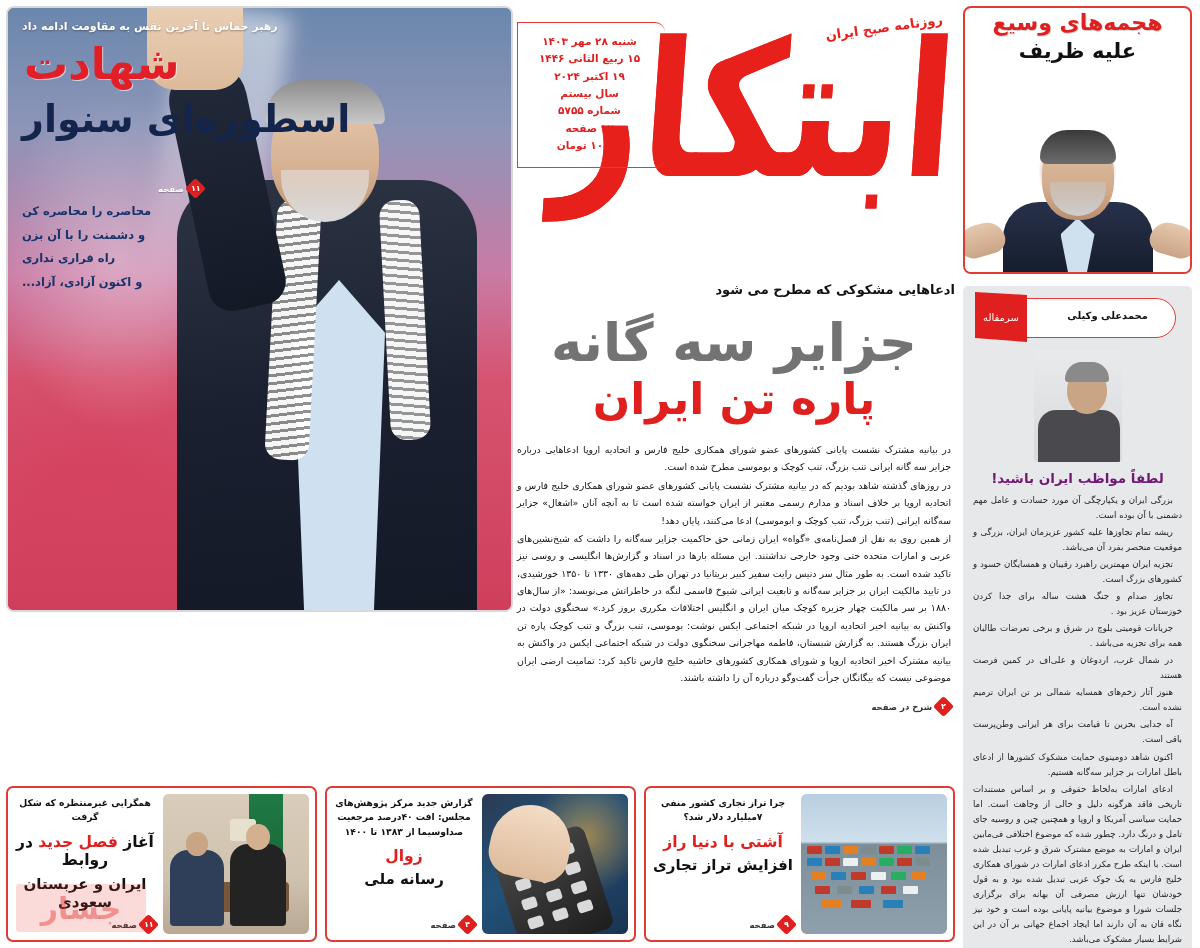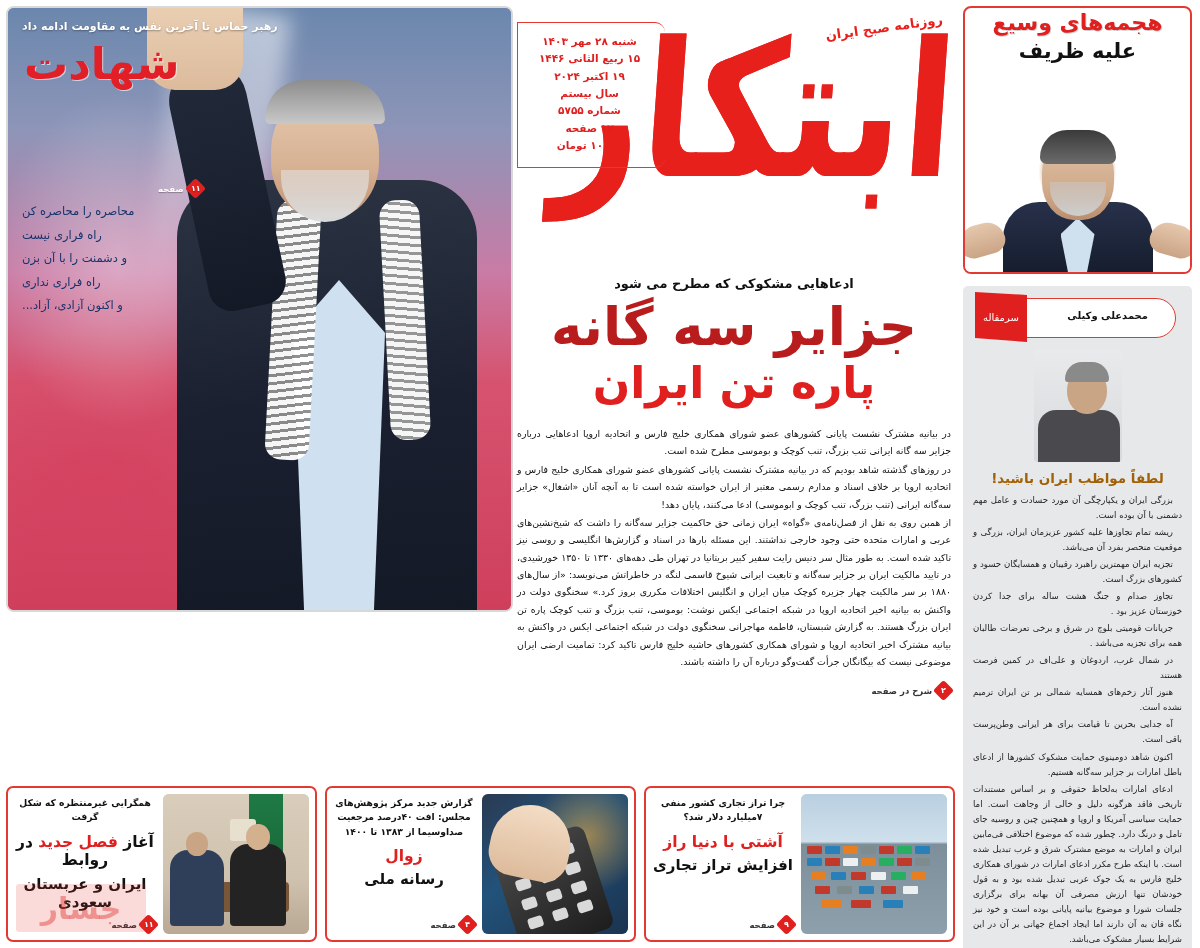--- a/index.html
+++ b/index.html
@@ -119,21 +119,21 @@
   }
   .ed-photo .ehair {
     position:absolute; left:36%; top:12px; width:44px; height:20px;
     border-radius:22px 22px 4px 4px; background:#8a8a8a;
   }
   .ed-photo .ebody {
     position:absolute; left:4px; bottom:0; width:82px; height:52px;
     border-radius:18px 18px 0 0; background:#4a4a4e;
   }
   .ed-title {
-    text-align:center; font-size:13.5px; font-weight:bold; color:#a16207;
+    text-align:center; font-size:13.5px; font-weight:bold; color:#701a75;
     margin:4px 0 7px;
   }
   .ed-body {
     font-size:8.6px; line-height:1.75; color:#222; text-align:justify;
   }
   .ed-body p { margin-bottom:2px; text-indent:9px; }
 
   
   .center-col {
     position:absolute; right:245px; top:0; width:442px; height:790px;
@@ -157,26 +157,26 @@
     position:absolute; left:4px; top:22px; width:148px; min-height:146px;
     border:1.5px solid #e23a32; border-radius:0 10px 10px 0;
     border-right:none;
     padding:10px 10px 8px 6px; text-align:center;
   }
   .datebox div {
     font-size:10.5px; color:#e01f1f; line-height:1.65; font-weight:600;
   }
 
   .lead-kicker {
-    text-align:center; font-size:13px; font-weight:bold; color:#111;
-    margin-top:4px;
+    font-size:13px; font-weight:bold; color:#111;
+    margin-top:10px;
   }
   .lead-h1 {
-    text-align:center; font-size:53px; font-weight:bold; color:#b91c1c;
-    line-height:1.12; margin-top:6px; letter-spacing:-1px;
+    text-align:center; font-size:53px; font-weight:bold; color:#737373;
+    line-height:1.12; margin-top:16px; letter-spacing:-1px;
   }
   .lead-h2 {
     text-align:center; font-size:44px; font-weight:bold; color:#e01f1f;
     line-height:1.15; margin-top:2px; letter-spacing:-1px;
   }
   .lead-body {
     margin-top:16px; padding:0 4px;
     font-size:9.4px; line-height:1.85; color:#111; text-align:justify;
   }
   .lead-body p { margin-bottom:1px; }
@@ -212,21 +212,21 @@
   }
   .rp-h2 {
     position:absolute; left:14px; top:92px;
     font-size:38px; font-weight:bold; color:#14254d; line-height:1.05;
   }
   .rp-badge { position:absolute; left:150px; top:168px; }
   .rp-badge .pg-badge { color:#fff; text-shadow:0 1px 1px rgba(0,0,0,.3); }
   .rp-poem {
     position:absolute; left:14px; top:192px; width:250px;
     text-align:left; font-size:11.5px; line-height:2.05;
-    color:#17336b; font-weight:400;
+    color:#17336b; font-weight:700;
   }
   .rp-poem div { white-space:nowrap; }
 
   .sinwar-photo {
     position:absolute; right:0; bottom:0; width:420px; height:700px;
   }
   .sw-head {
     position:absolute; right:132px; bottom:392px; width:108px; height:128px;
     border-radius:48% 48% 44% 44%;
     background:linear-gradient(180deg,#e6cbb2 0%,#d6b091 62%,#bf9273 100%);
@@ -492,31 +492,31 @@
       <div class="sw-hand">
         <i class="fing f1"></i>
           <i class="fing f2"></i>
           <i class="fing f3"></i>
           <i class="fing f4"></i>
       </div>
     </div>
 
     <div class="rp-kicker">رهبر حماس تا آخرین نفس به مقاومت ادامه داد</div>
     <div class="rp-h1">شهادت</div>
+    <div class="rp-h2">اسطوره‌ای سنوار</div>
     <div class="rp-badge">
       <span class="pg-badge">
         <span class="dia">
             <span>۱۱</span>
           </span>
         <span>صفحه</span>
       </span>
     </div>
     <div class="rp-poem">
       <div>محاصره را محاصره کن</div>
-      <div>راه فراری نیست</div>
       <div>و دشمنت را با آن بزن</div>
       <div>راه فراری نداری</div>
       <div>و اکنون آزادی، آزاد...</div>
     </div>
   </div>
 
   <div class="bottom">
 
     <div class="sbox">
       <div class="sbox-img">

